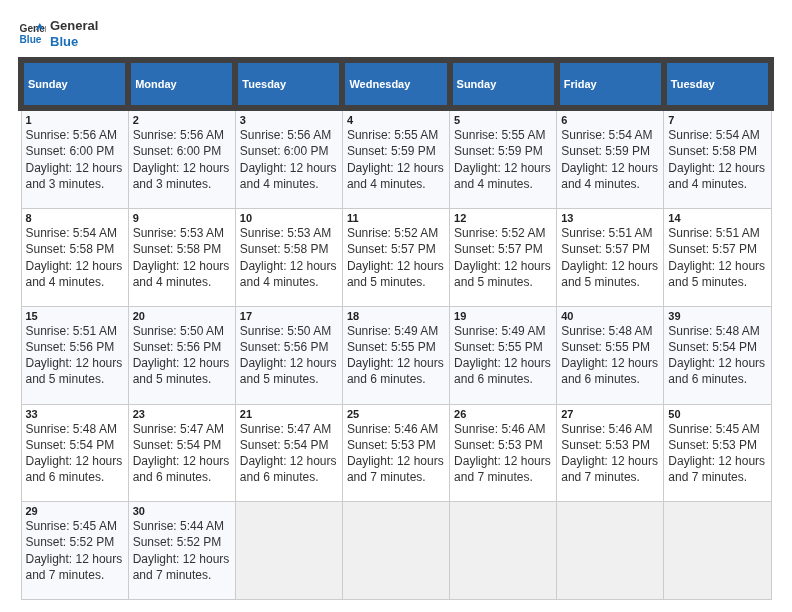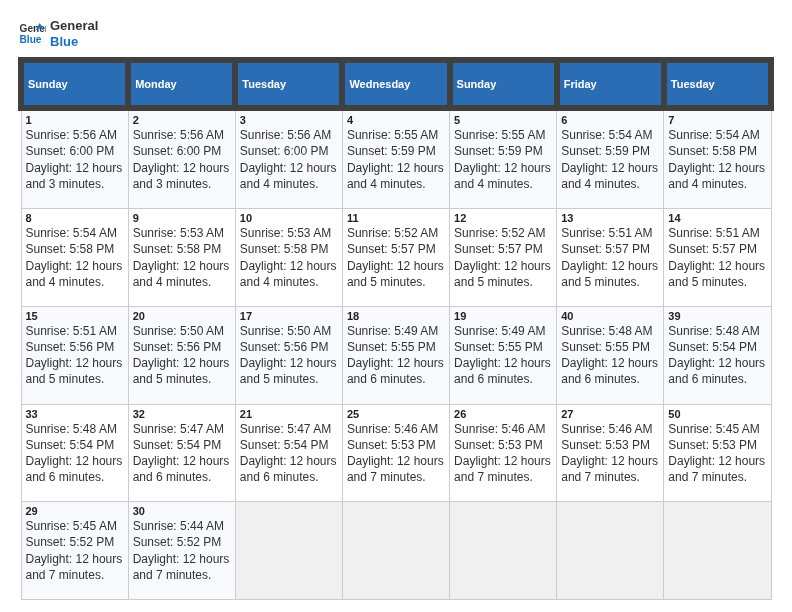--- a/index.html
+++ b/index.html
@@ -148,21 +148,21 @@
           <td><span class="day-number">15</span><span class="day-info">Sunrise: 5:51 AM<br>Sunset: 5:56 PM<br>Daylight: 12 hours and 5 minutes.</span></td>
           <td><span class="day-number">20</span><span class="day-info">Sunrise: 5:50 AM<br>Sunset: 5:56 PM<br>Daylight: 12 hours and 5 minutes.</span></td>
           <td><span class="day-number">17</span><span class="day-info">Sunrise: 5:50 AM<br>Sunset: 5:56 PM<br>Daylight: 12 hours and 5 minutes.</span></td>
           <td><span class="day-number">18</span><span class="day-info">Sunrise: 5:49 AM<br>Sunset: 5:55 PM<br>Daylight: 12 hours and 6 minutes.</span></td>
           <td><span class="day-number">19</span><span class="day-info">Sunrise: 5:49 AM<br>Sunset: 5:55 PM<br>Daylight: 12 hours and 6 minutes.</span></td>
           <td><span class="day-number">40</span><span class="day-info">Sunrise: 5:48 AM<br>Sunset: 5:55 PM<br>Daylight: 12 hours and 6 minutes.</span></td>
           <td><span class="day-number">39</span><span class="day-info">Sunrise: 5:48 AM<br>Sunset: 5:54 PM<br>Daylight: 12 hours and 6 minutes.</span></td>
         </tr>
         <tr>
           <td><span class="day-number">33</span><span class="day-info">Sunrise: 5:48 AM<br>Sunset: 5:54 PM<br>Daylight: 12 hours and 6 minutes.</span></td>
-          <td><span class="day-number">32</span><span class="day-info">Sunrise: 5:47 AM<br>Sunset: 5:54 PM<br>Daylight: 12 hours and 6 minutes.</span></td>
+          <td><span class="day-number">23</span><span class="day-info">Sunrise: 5:47 AM<br>Sunset: 5:54 PM<br>Daylight: 12 hours and 6 minutes.</span></td>
           <td><span class="day-number">21</span><span class="day-info">Sunrise: 5:47 AM<br>Sunset: 5:54 PM<br>Daylight: 12 hours and 6 minutes.</span></td>
           <td><span class="day-number">25</span><span class="day-info">Sunrise: 5:46 AM<br>Sunset: 5:53 PM<br>Daylight: 12 hours and 7 minutes.</span></td>
           <td><span class="day-number">26</span><span class="day-info">Sunrise: 5:46 AM<br>Sunset: 5:53 PM<br>Daylight: 12 hours and 7 minutes.</span></td>
           <td><span class="day-number">27</span><span class="day-info">Sunrise: 5:46 AM<br>Sunset: 5:53 PM<br>Daylight: 12 hours and 7 minutes.</span></td>
           <td><span class="day-number">50</span><span class="day-info">Sunrise: 5:45 AM<br>Sunset: 5:53 PM<br>Daylight: 12 hours and 7 minutes.</span></td>
         </tr>
         <tr>
           <td><span class="day-number">29</span><span class="day-info">Sunrise: 5:45 AM<br>Sunset: 5:52 PM<br>Daylight: 12 hours and 7 minutes.</span></td>
           <td><span class="day-number">30</span><span class="day-info">Sunrise: 5:44 AM<br>Sunset: 5:52 PM<br>Daylight: 12 hours and 7 minutes.</span></td>
           <td class="empty"></td>

